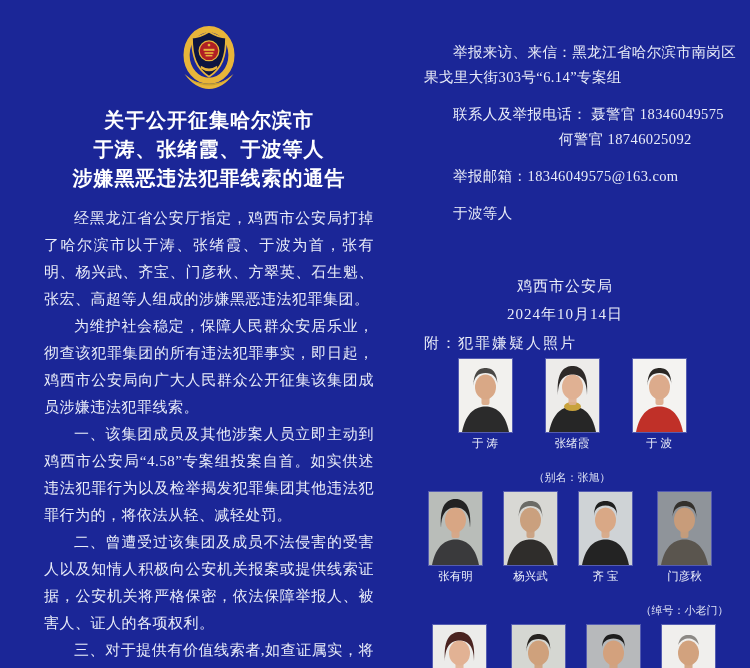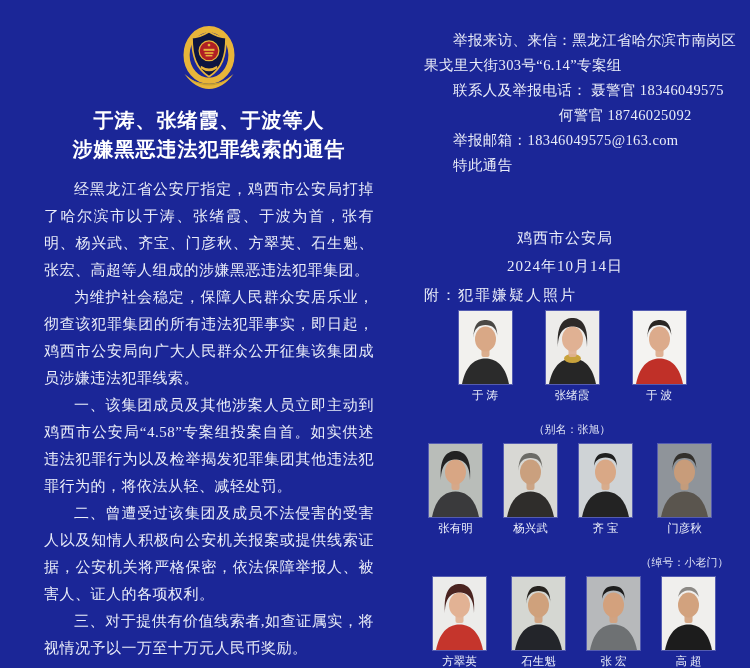--- a/index.html
+++ b/index.html
@@ -21,21 +21,21 @@
     font-size:20px;line-height:1.45;letter-spacing:1px;
     margin:2px 0 12px 0;
   }
   .body-text p{
     margin:0;font-size:15px;line-height:27px;letter-spacing:0.5px;
     text-indent:2em;text-align:justify;color:#e9ecf8;
   }
   
   .right-col{position:absolute;left:424px;top:28px;width:322px;}
   .contact div{font-size:14.5px;line-height:25px;letter-spacing:0.4px;}
-  .ind-2{text-indent:2em;}
+  .ind-2{text-indent:2em;margin-top:12px;}
   .ind-9{text-indent:9.3em;}
   .signature{margin-top:46px;text-align:center;padding-right:40px;}
   .signature div{font-size:15px;line-height:28px;letter-spacing:1px;}
   .attach{font-size:15px;margin-top:6px;letter-spacing:2px;}
   
   .photo-grid{width:296px;margin-left:0px;margin-top:6px;}
   .pg-row{display:flex;justify-content:space-between;margin-bottom:9px;gap:12px;}
   .pg-row-3{justify-content:center;gap:22px;margin-bottom:9px;}
   .pg-cell{width:71px;display:flex;flex-direction:column;align-items:center;}
   .pg-row-3 .pg-cell{width:65px;}
@@ -67,20 +67,21 @@
         <rect x="42" y="33" width="16" height="3" fill="#e8b53a"></rect>
         <rect x="43.5" y="38" width="13" height="2.4" fill="#e8b53a"></rect>
         <rect x="45" y="42" width="10" height="2.2" fill="#e8b53a"></rect>
         <circle cx="50" cy="27.5" r="2" fill="#e8b53a"></circle>
 
         <path d="M38,58 Q50,66 62,58 L62,62 Q50,70 38,62 Z" fill="#e8b53a"></path>
       </svg>
     </div>
 
     <div class="title">
+      <div>关于公开征集哈尔滨市</div>
       <div>于涛、张绪霞、于波等人</div>
       <div>涉嫌黑恶违法犯罪线索的通告</div>
     </div>
 
     <div class="body-text">
       <p>经黑龙江省公安厅指定，鸡西市公安局打掉了哈尔滨市以于涛、张绪霞、于波为首，张有明、杨兴武、齐宝、门彦秋、方翠英、石生魁、张宏、高超等人组成的涉嫌黑恶违法犯罪集团。</p>
       <p>为维护社会稳定，保障人民群众安居乐业，彻查该犯罪集团的所有违法犯罪事实，即日起，鸡西市公安局向广大人民群众公开征集该集团成员涉嫌违法犯罪线索。</p>
       <p>一、该集团成员及其他涉案人员立即主动到鸡西市公安局“4.58”专案组投案自首。如实供述违法犯罪行为以及检举揭发犯罪集团其他违法犯罪行为的，将依法从轻、减轻处罚。</p>
       <p>二、曾遭受过该集团及成员不法侵害的受害人以及知情人积极向公安机关报案或提供线索证据，公安机关将严格保密，依法保障举报人、被害人、证人的各项权利。</p>
       <p>三、对于提供有价值线索者,如查证属实，将视情况予以一万至十万元人民币奖励。</p>
@@ -88,21 +89,21 @@
   </div>
 
   <div class="right-col">
 
     <div class="contact">
       <div class="ind-2">举报来访、来信：黑龙江省哈尔滨市南岗区</div>
       <div>果戈里大街303号“6.14”专案组</div>
       <div class="ind-2">联系人及举报电话：  聂警官 18346049575</div>
       <div class="ind-9">何警官 18746025092</div>
       <div class="ind-2">举报邮箱：18346049575@163.com</div>
-      <div class="ind-2">特此通告</div>
+      <div class="ind-2">于波等人</div>
     </div>
 
     <div class="signature">
       <div>鸡西市公安局</div>
       <div>2024年10月14日</div>
     </div>
 
     <div class="attach">附：犯罪嫌疑人照片</div>
 
     <div class="photo-grid">

